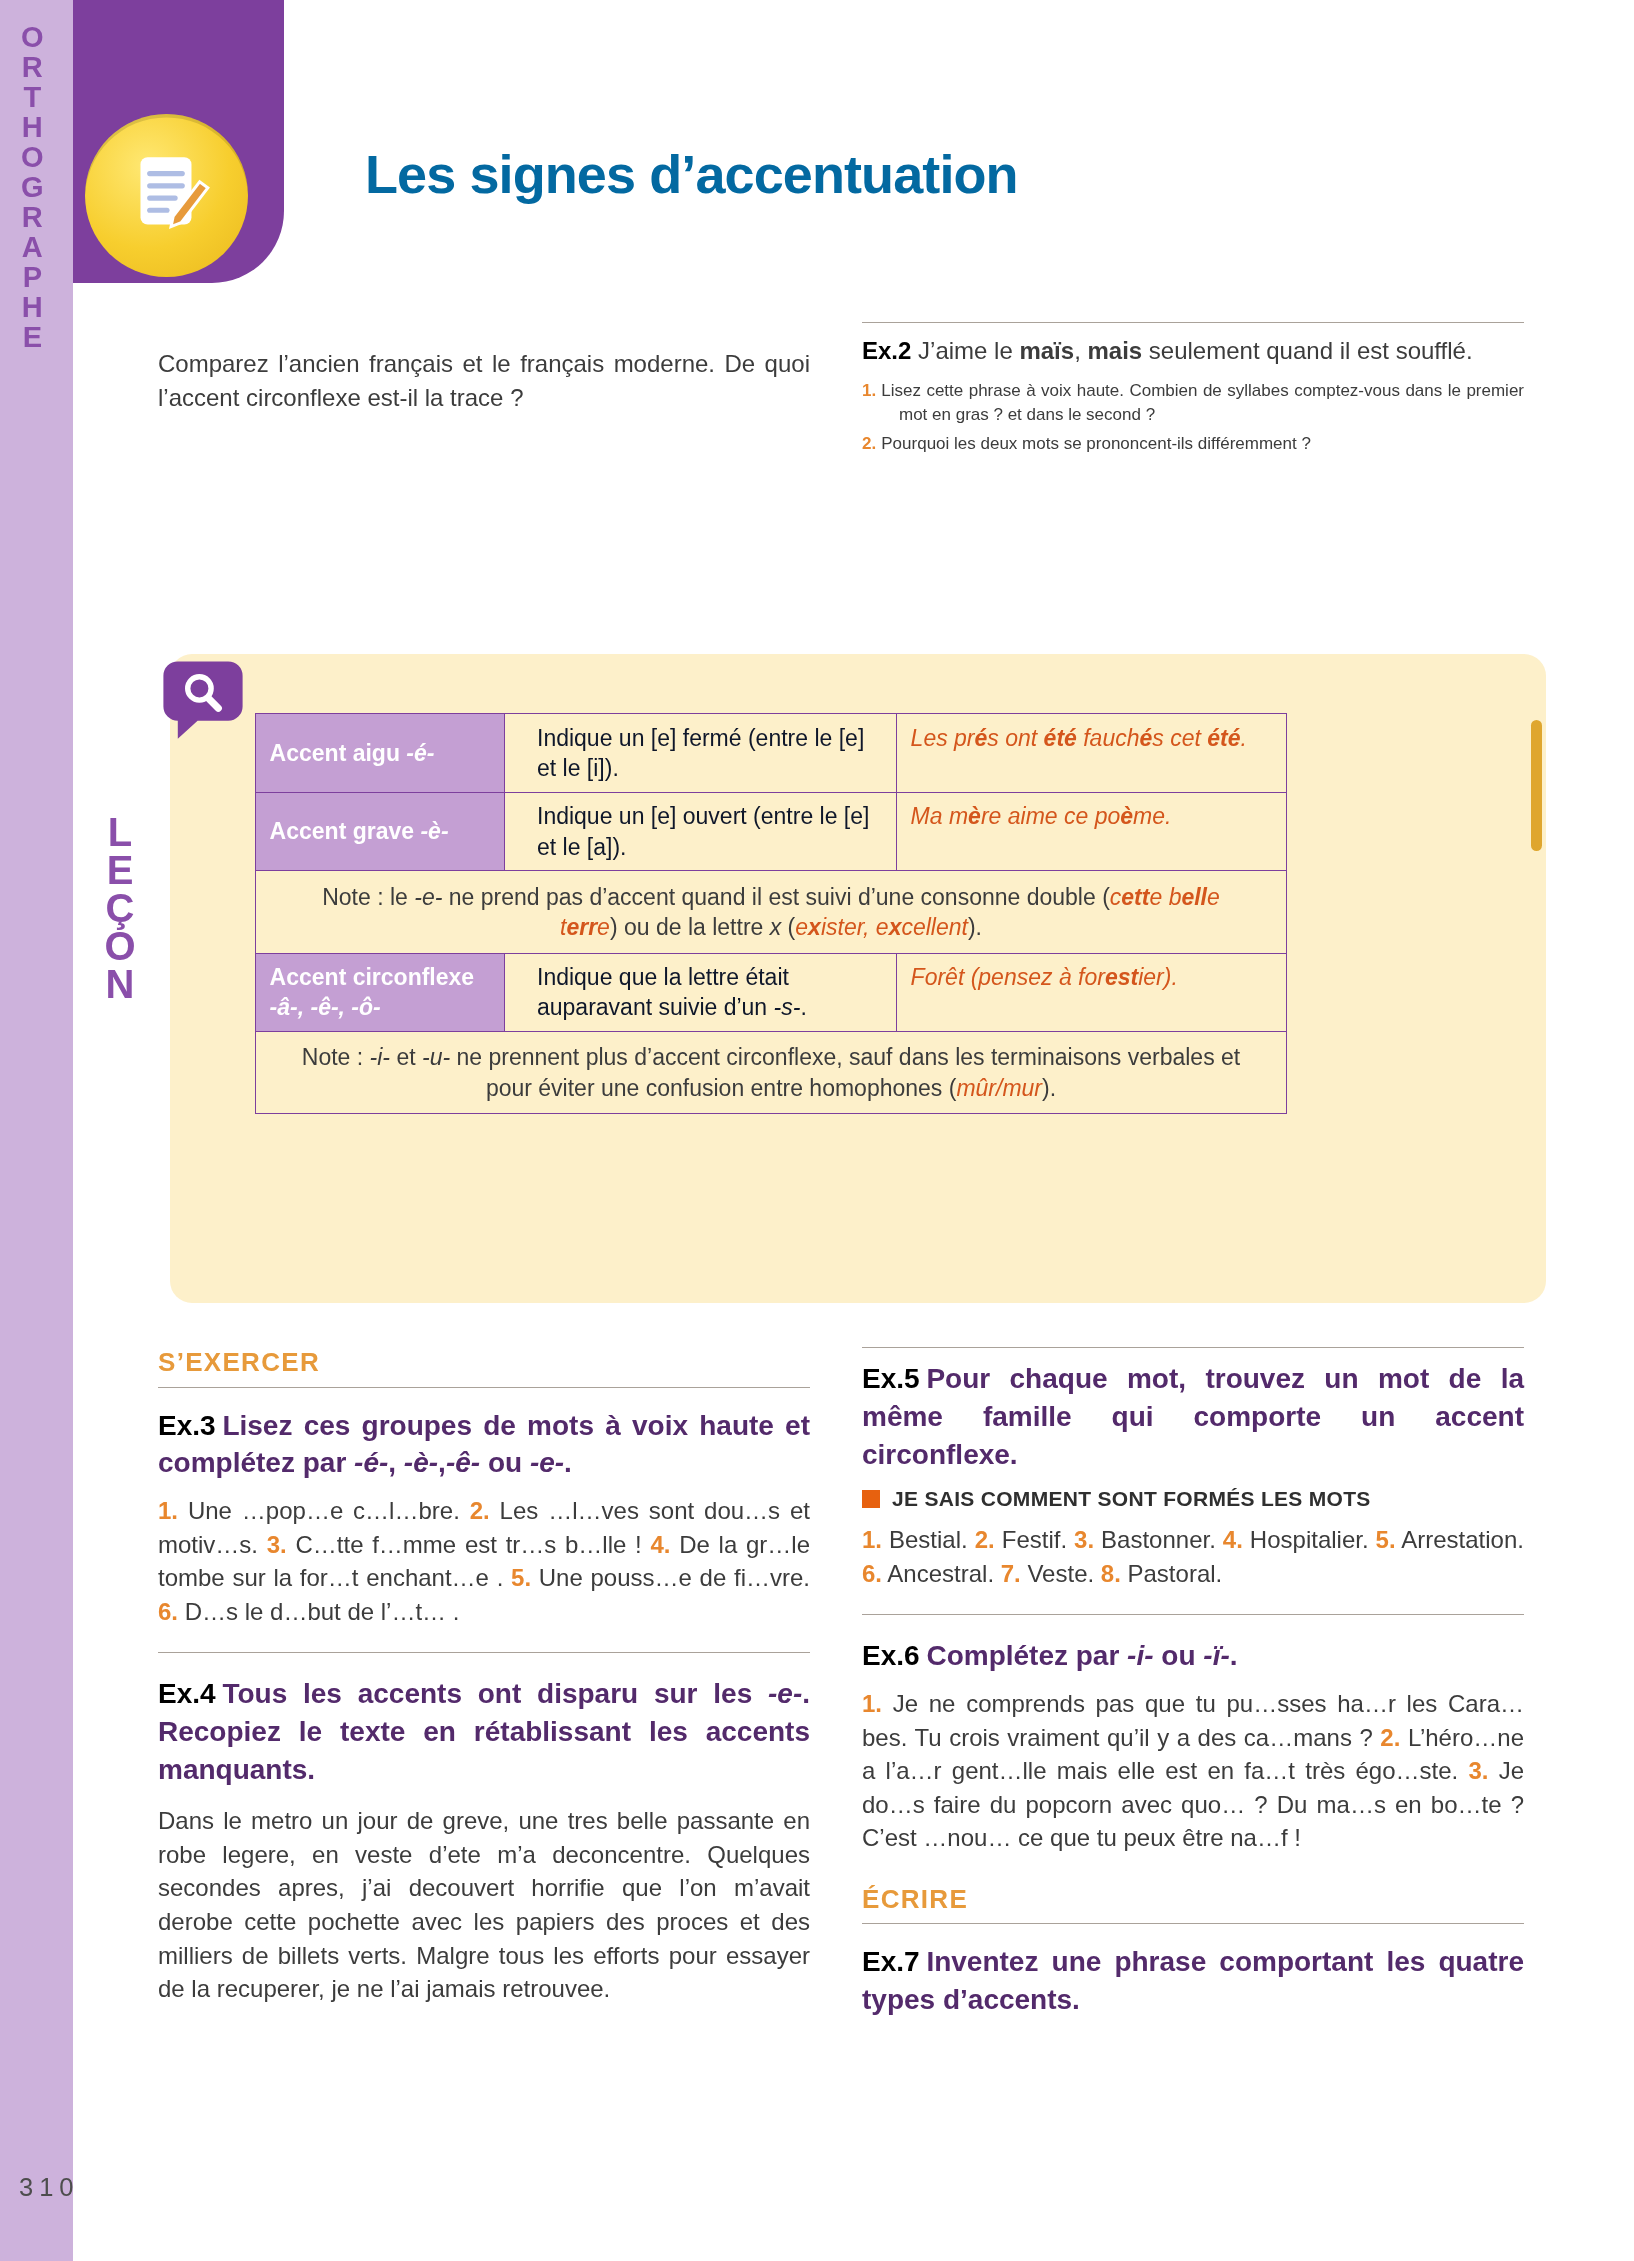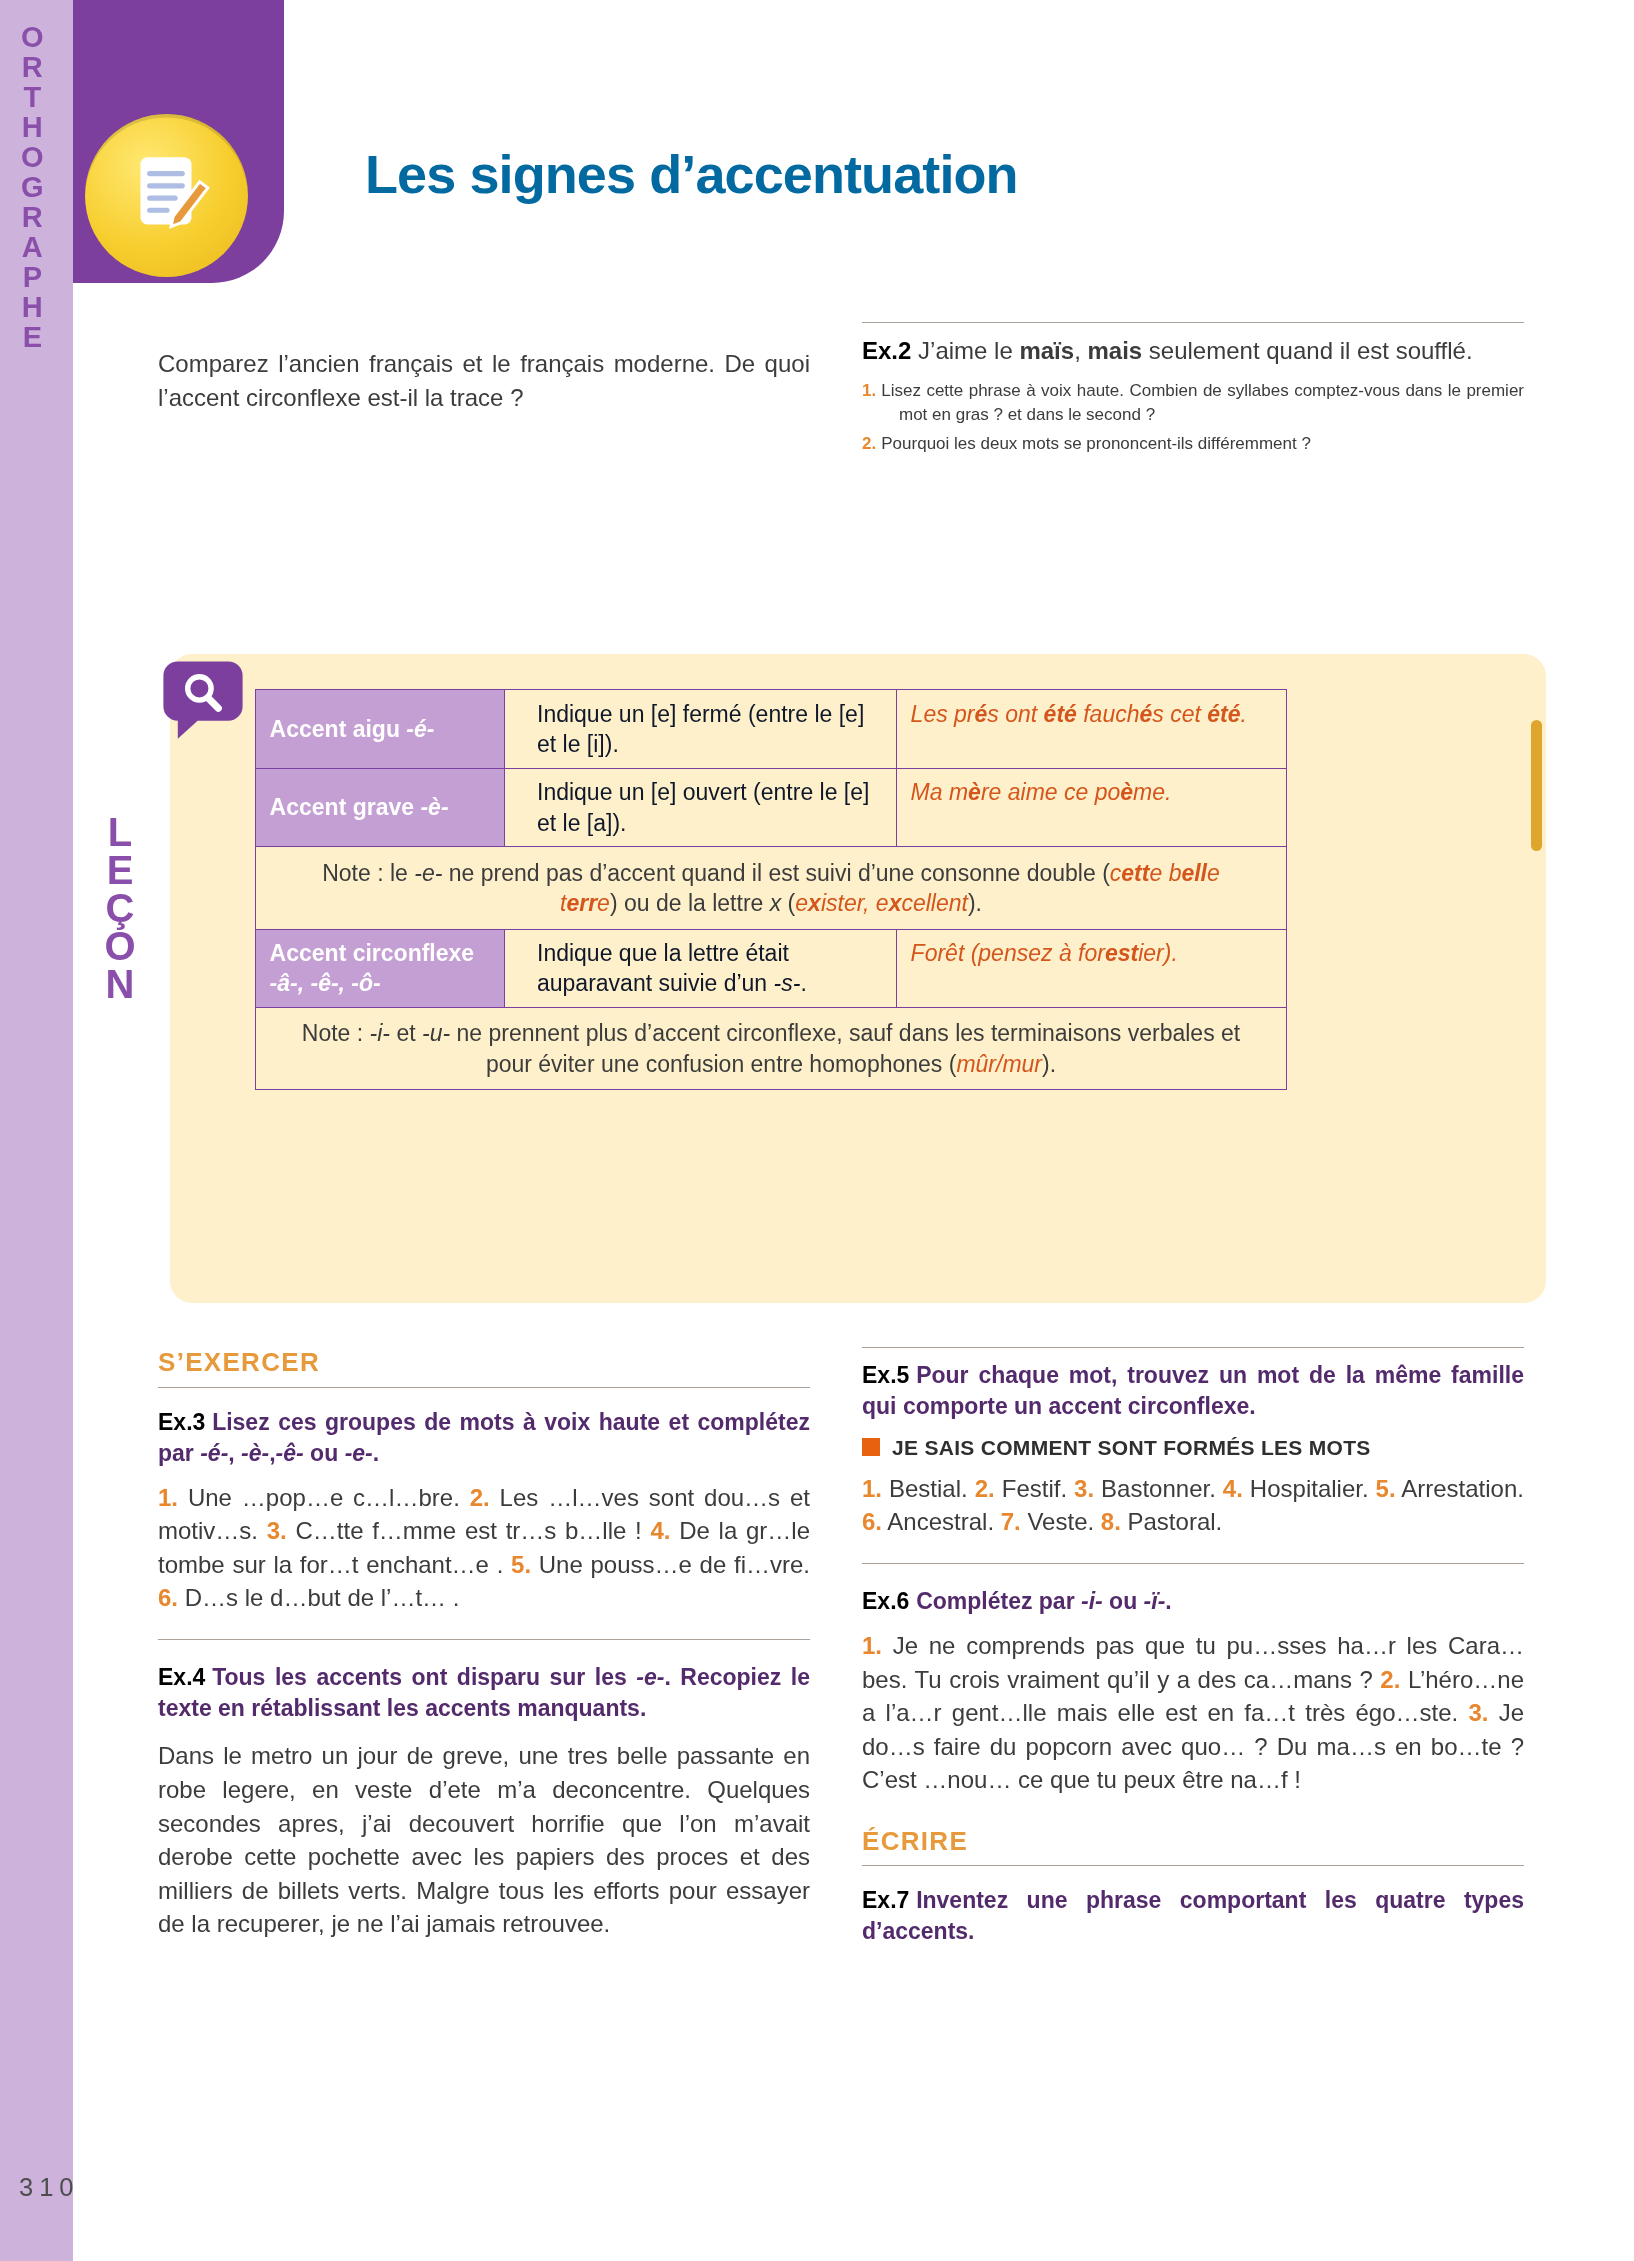--- a/index.html
+++ b/index.html
@@ -32,38 +32,38 @@
   .col-obs-right { left:862px; top:322px;  width:662px; }
   .col-ex-left   { left:158px;  top:1347px; width:652px; }
   .col-ex-right  { left:862px; top:1347px; width:662px; }
 
   .section-head { font-size:26px; font-weight:bold; color:#e79a3b; letter-spacing:1.3px;
     border-bottom:1.7px solid #aaa29a; padding-bottom:8.5px; }
   .topline { border:none; border-top:1.7px solid #aaa29a; }
   .divider { border:none; border-top:1.7px solid #aaa29a; margin-top:24px; }
 
   .ex-label { color:#000000; font-weight:bold; }
-  .ex-head { font-size:23px; line-height:1.35; font-weight:bold; color:#532a6b; text-align:justify; }
+  .ex-head { font-size:28px; line-height:1.35; font-weight:bold; color:#532a6b; text-align:justify; }
   .ex-head .ex-label { padding-right:6.8px; }
   .ex-intro { font-size:24px; line-height:1.35; color:#3c3c3c; text-align:justify; font-weight:normal; }
   .body-par { font-size:24px; line-height:1.4; color:#3c3c3c; text-align:justify; }
   .num { color:#e8872e; font-weight:bold; }
   .item { font-size:17px; line-height:1.4; color:#3c3c3c; text-align:justify; padding-left:37px; text-indent:-37px; margin-top:5.1px; }
   .item .num { padding-right:5.1px; }
   .mt14 { margin-top:12px; } .mt18 { margin-top:15.3px; } .mt22 { margin-top:19px; } .mt26 { margin-top:22px; }
 
   .tagline { margin-top:13.6px; font-size:21px; font-weight:bold; color:#2f2f2f; letter-spacing:0.3px; }
   .tag-square { display:inline-block; width:18px; height:18px; background:#e7610f; margin-right:12px; vertical-align:-1.7px; }
 
   
   .lesson-box { position:absolute; left:170px; top:654px; width:1376px; height:649px; background:#fdf0ca; border-radius:22px; }
   .lesson-ribbon { position:absolute; left:1531px; top:720px; width:11px; height:131px; background:#dfa62e; border-radius:6px; }
   .bubble-icon { position:absolute; left:158px; top:656px; width:90px; height:90px; }
 
-  .lesson-table { position:absolute; left:255px; top:689px; width:1032px; border-collapse:collapse; font-size:23px; line-height:1.32; }
+  .lesson-table { position:absolute; left:255px; top:713px; width:1032px; border-collapse:collapse; font-size:23px; line-height:1.32; }
   .lesson-table td { border:1.7px solid #7d3f9d; padding:8.5px 13.6px; vertical-align:top; }
   .lesson-table td.term { background:#c49fd3; color:#fff; font-weight:bold; width:249px; vertical-align:middle; }
   .lesson-table td.desc { width:392px; color:#0f172a;padding-left:32px; }
   .lesson-table td.exmp { font-style:italic; color:#d4561c; }
   .lesson-table td.note { text-align:center; color:#3c3c3c; padding:10.2px 39px; }
   .lesson-table .red { color:#d4561c; font-style:italic; }
 </style>
 </head>
 <body>
 

